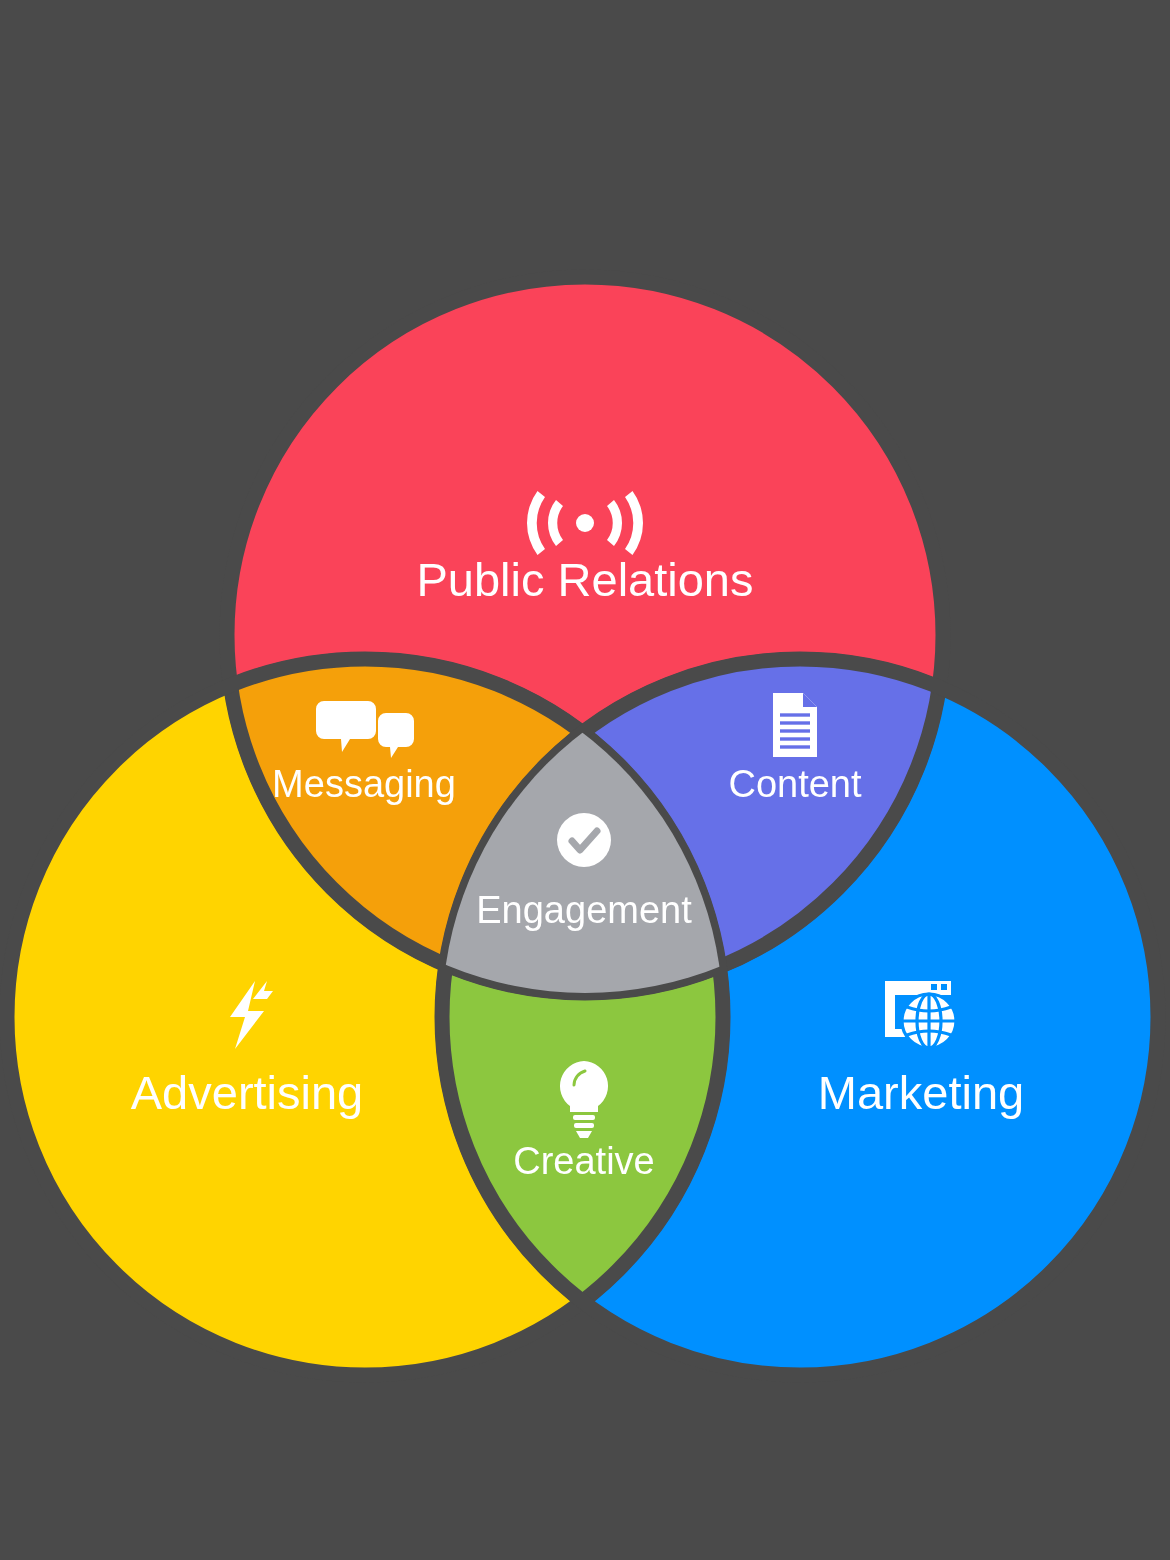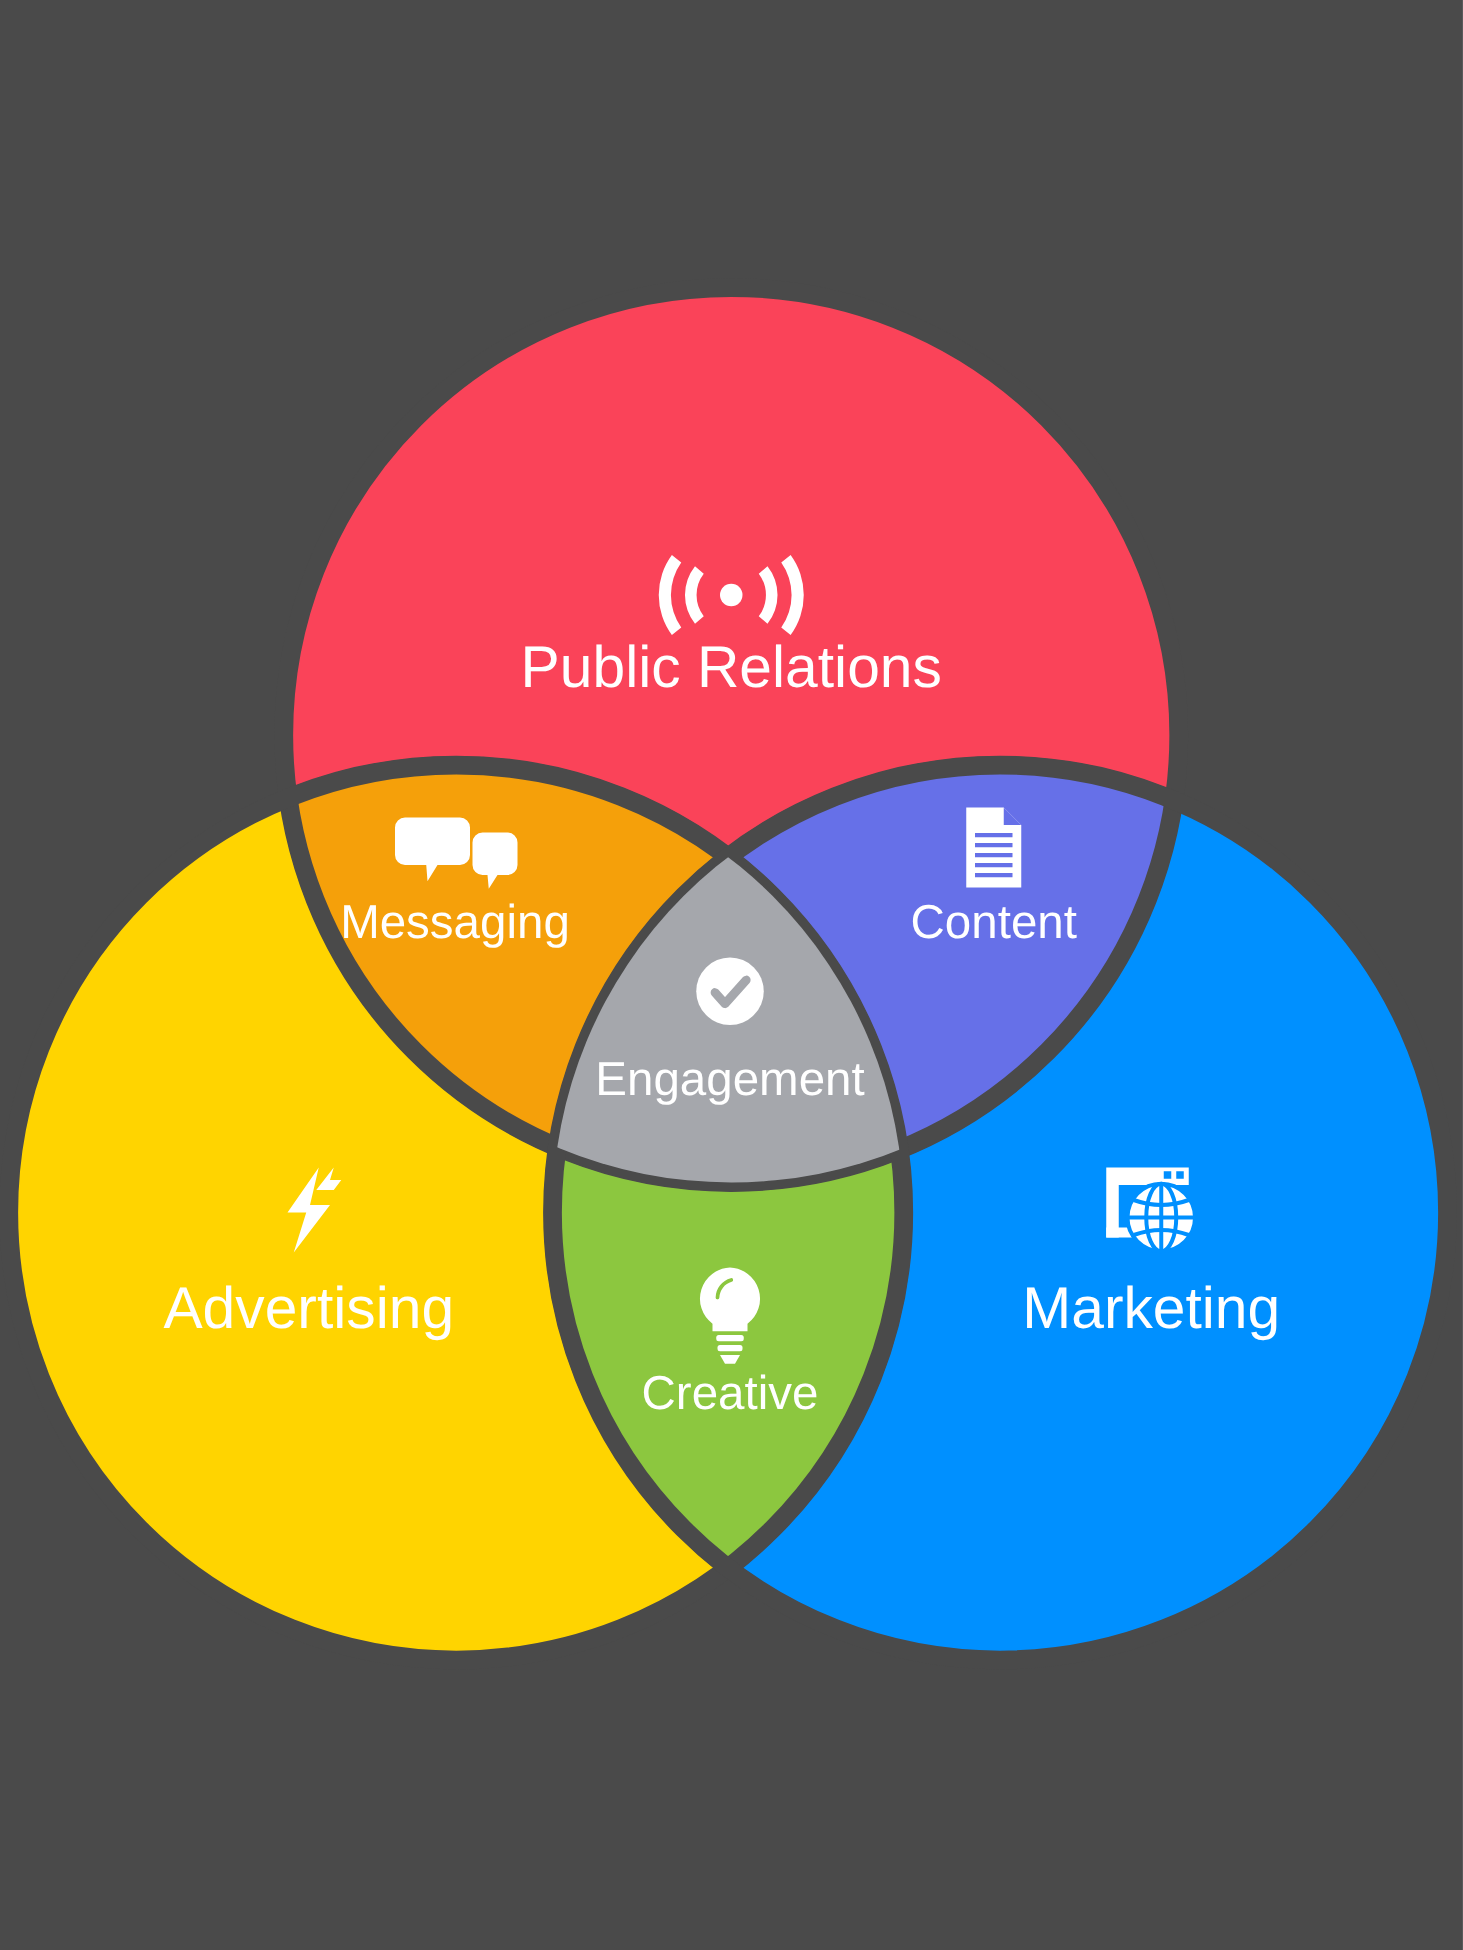--- a/index.html
+++ b/index.html
@@ -10,20 +10,21 @@
   body {
     width: 1170px;
     height: 1560px;
     overflow: hidden;
     font-family: "Liberation Sans", sans-serif;
   }
   #venn-wrap {
     position: relative;
     width: 1170px;
     height: 1292px;
+    margin-top: 47px;
   }
   svg#venn-svg {
     display: block;
     width: 1170px;
     height: 1560px;
   }
   .seg-label {
     font-family: "Liberation Sans", sans-serif;
     fill: #ffffff;
     text-anchor: middle;

